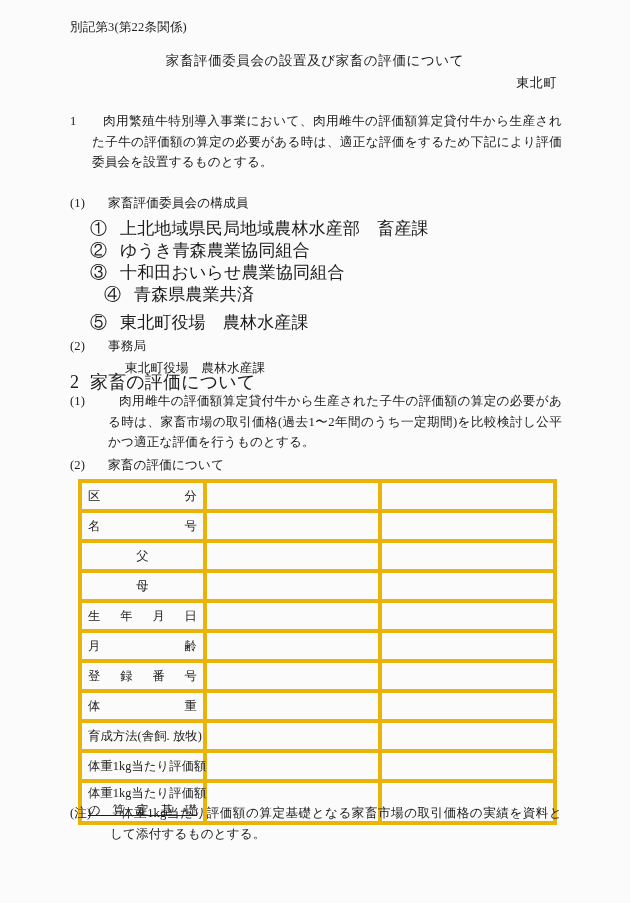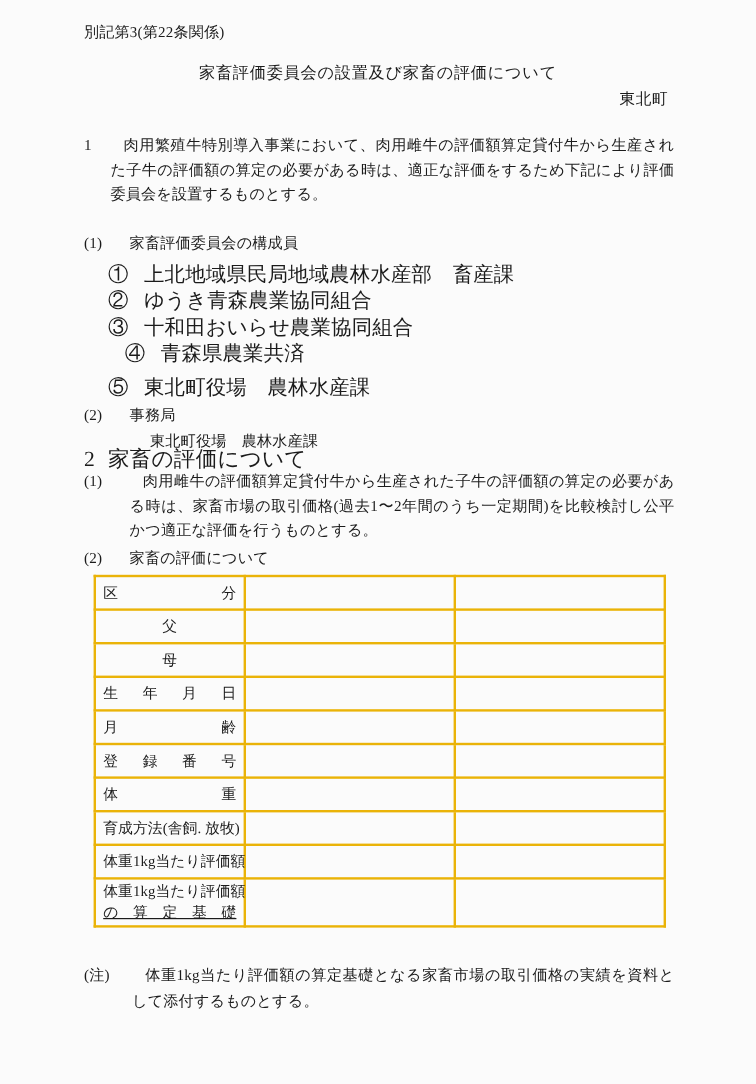--- a/index.html
+++ b/index.html
@@ -142,21 +142,21 @@
   .survey-table {
     position: absolute;
     left: 78px;
     top: 479px;
     width: 475px;
     border-collapse: collapse;
     table-layout: fixed;
     font-size: 12.3px;
   }
   .survey-table td {
-    border: 2px solid #eab308;
+    border: 4px solid #eab308;
     padding: 0 6px;
     height: 26px;
     vertical-align: middle;
     letter-spacing: 0.1px;
   }
   .survey-table col.c1 { width: 125px; }
   .survey-table col.c2 { width: 175px; }
   .survey-table col.c3 { width: 175px; }
 
   .lbl-justify {
@@ -276,20 +276,27 @@
     <tbody>
       <tr>
         <td>
           <span class="lbl-justify">区分</span>
         </td>
         <td></td>
         <td></td>
       </tr>
       <tr>
         <td>
+          <span class="lbl-justify">名号</span>
+        </td>
+        <td></td>
+        <td></td>
+      </tr>
+      <tr>
+        <td>
           <span class="lbl-center">父</span>
         </td>
         <td></td>
         <td></td>
       </tr>
       <tr>
         <td>
           <span class="lbl-center">母</span>
         </td>
         <td></td>

